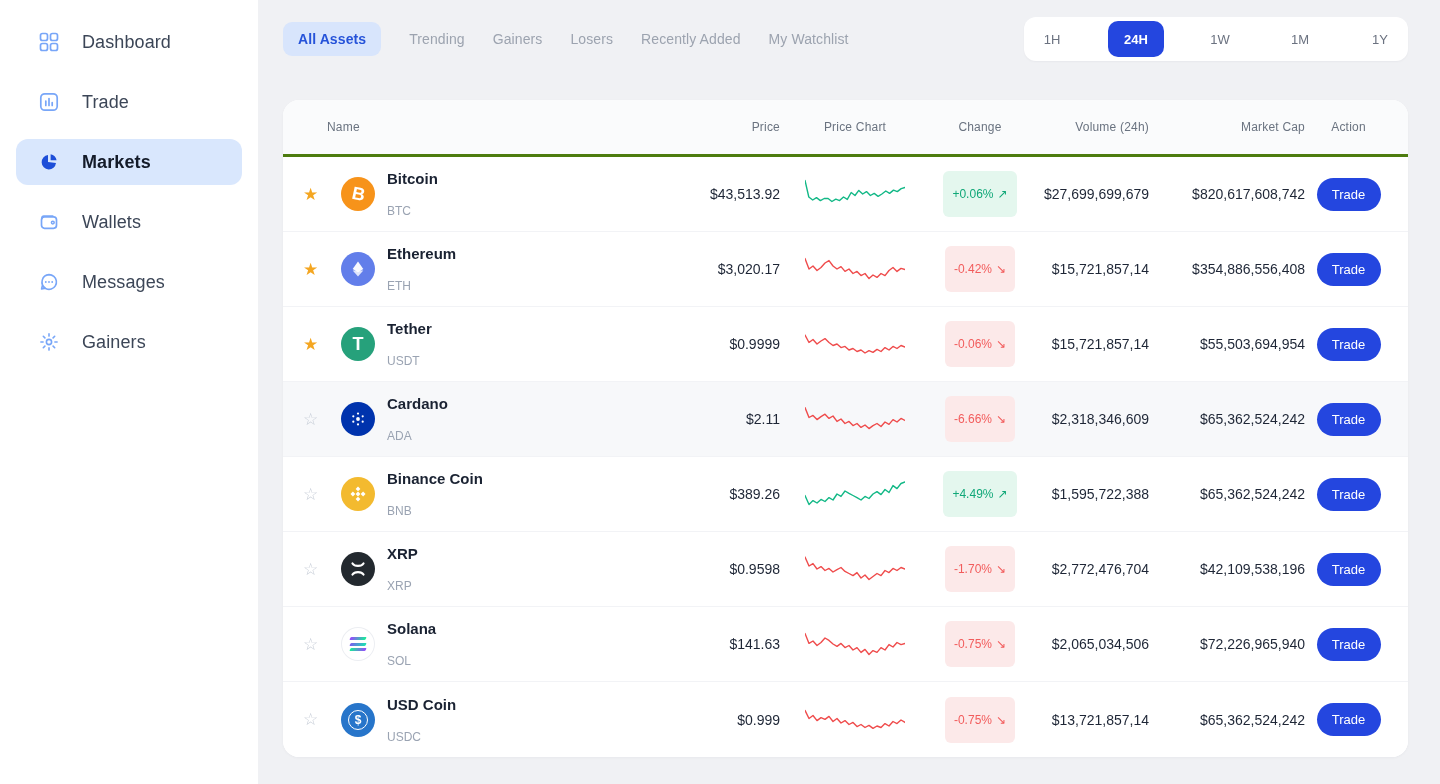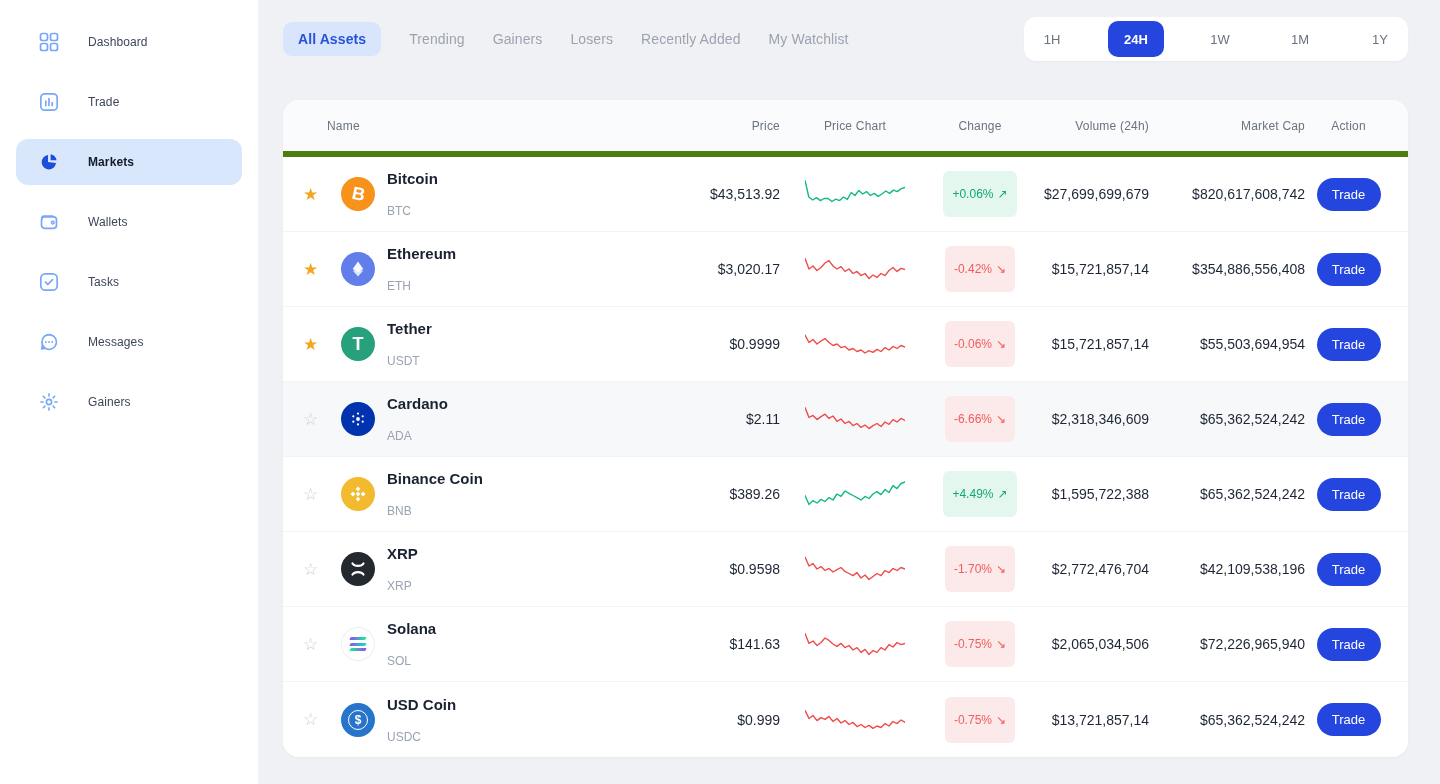--- a/index.html
+++ b/index.html
@@ -22,21 +22,21 @@
     height:46px;
     margin:0 16px 14px 16px;
     display:flex; align-items:center;
     padding-left:22px;
     border-radius:12px;
     cursor:pointer;
     gap:22px;
   }
   .side-item.active { background:#D9E7FD; }
   .side-icon { width:22px; height:22px; display:flex; align-items:center; justify-content:center; }
-  .side-label { font-size:12px; color:#3C4657; letter-spacing:.1px;margin-left:6px; }
+  .side-label { font-size:18px; color:#3C4657; letter-spacing:.1px; }
   .side-item.active .side-label { color:#141B29; font-weight:700; }
 
   
   .main { flex:1; padding:0 32px 0 25px; }
   .topbar {
     margin-top:17px;
     display:flex; justify-content:space-between; align-items:center;
     height:44px;
   }
   .tabs { display:flex; align-items:center; gap:28px; }
@@ -71,21 +71,21 @@
   }
   .grid-row {
     display:grid;
     grid-template-columns:24px 1fr 120px 150px 100px 119px 156px 87px;
     align-items:center;
     padding:0 16px 0 20px;
   }
   .thead {
     height:57px;
     background:#FAFBFC;
-    border-bottom:6px solid #4d7c0f;
+    border-bottom:3px solid #4d7c0f;
   }
   .th { font-size:12px; color:#6A7380; letter-spacing:.2px; }
   .th.r { text-align:right; }
   .th.c { text-align:center; }
   .trow { height:75px; border-bottom:1px solid #F2F3F6; background:#FFFFFF; }
   .trow:last-child { border-bottom:none; }
   .trow.highlight { background:#F7F8FA; }
 
   .star { font-size:17px; color:#C8CED8; cursor:pointer; line-height:1; }
   .star.filled { color:#F4A621; }
@@ -173,29 +173,20 @@
     <span class="side-icon">
         <svg width="20" height="20" viewBox="0 0 20 20" fill="none">
           <path d="M3 6.5V5.8c0-1 .8-1.8 1.8-1.8h9" stroke="#78A6F8" stroke-width="1.7" stroke-linecap="round"></path>
           <rect x="2.5" y="4.8" width="15" height="11.5" rx="3" stroke="#78A6F8" stroke-width="1.7"></rect>
           <circle cx="13.8" cy="10.6" r="1.4" stroke="#78A6F8" stroke-width="1.5"></circle>
         </svg>
       </span>
     <span class="side-label">Wallets</span>
   </div>
 
-  <div class="side-item">
-    <span class="side-icon">
-        <svg width="20" height="20" viewBox="0 0 20 20" fill="none">
-          <rect x="1.8" y="1.8" width="16.4" height="16.4" rx="4.5" stroke="#78A6F8" stroke-width="1.7"></rect>
-          <path d="M6.5 10.2l2.3 2.3 4.7-4.8" stroke="#78A6F8" stroke-width="1.7" stroke-linecap="round" stroke-linejoin="round"></path>
-        </svg>
-      </span>
-    <span class="side-label">Tasks</span>
-  </div>
 
   <div class="side-item">
     <span class="side-icon">
         <svg width="20" height="20" viewBox="0 0 20 20" fill="none">
           <path d="M10 2.6a7.4 7.4 0 1 1-6.6 10.7L2.6 17l3.8-.8A7.4 7.4 0 0 1 10 2.6z" stroke="#78A6F8" stroke-width="1.6" stroke-linejoin="round"></path>
           <circle cx="6.8" cy="10" r=".9" fill="#78A6F8"></circle>
           <circle cx="10" cy="10" r=".9" fill="#78A6F8"></circle>
           <circle cx="13.2" cy="10" r=".9" fill="#78A6F8"></circle>
         </svg>
       </span>

